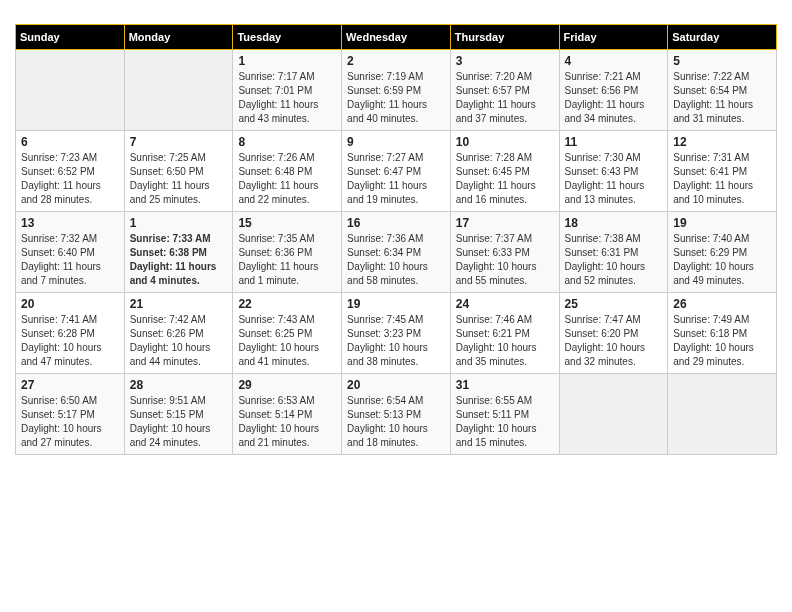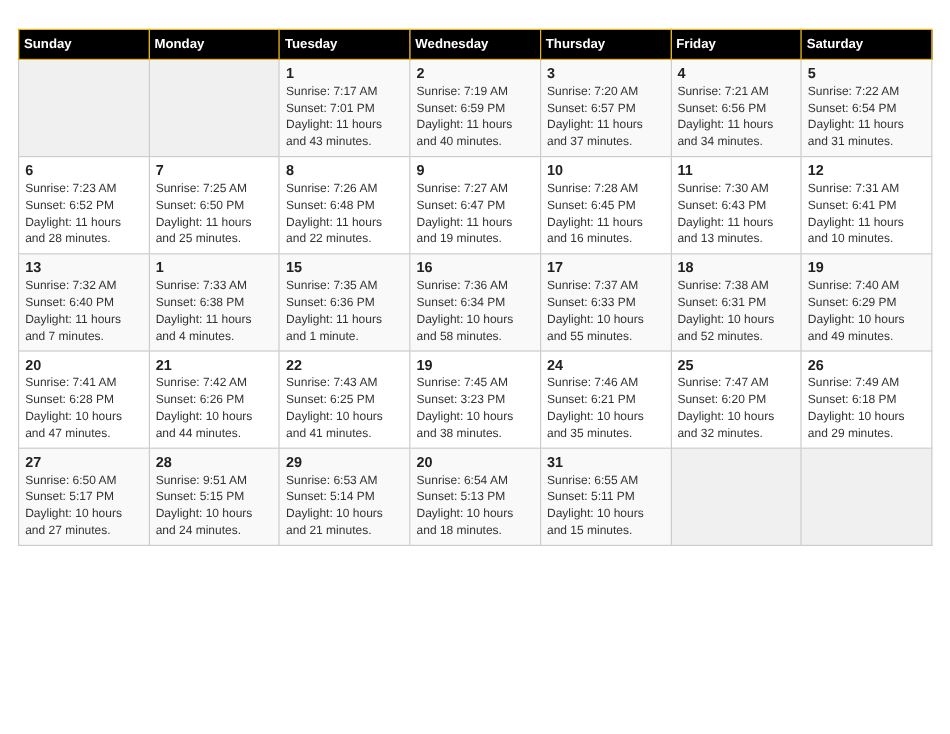--- a/index.html
+++ b/index.html
@@ -157,21 +157,21 @@
 Sunset: 6:43 PM
 Daylight: 11 hours and 13 minutes.</span></td>
         <td><span class="day-num">12</span><span class="day-info" style="white-space: pre-line;">Sunrise: 7:31 AM
 Sunset: 6:41 PM
 Daylight: 11 hours and 10 minutes.</span></td>
       </tr>
       <tr>
         <td><span class="day-num">13</span><span class="day-info" style="white-space: pre-line;">Sunrise: 7:32 AM
 Sunset: 6:40 PM
 Daylight: 11 hours and 7 minutes.</span></td>
-        <td><span class="day-num">1</span><span class="day-info" style="white-space: pre-line;">Sunrise: 7:33 AM
+        <td><span class="day-num">1</span><span class="day-info" style="white-space: pre-line; font-weight: bold;">Sunrise: 7:33 AM
 Sunset: 6:38 PM
 Daylight: 11 hours and 4 minutes.</span></td>
         <td><span class="day-num">15</span><span class="day-info" style="white-space: pre-line;">Sunrise: 7:35 AM
 Sunset: 6:36 PM
 Daylight: 11 hours and 1 minute.</span></td>
         <td><span class="day-num">16</span><span class="day-info" style="white-space: pre-line;">Sunrise: 7:36 AM
 Sunset: 6:34 PM
 Daylight: 10 hours and 58 minutes.</span></td>
         <td><span class="day-num">17</span><span class="day-info" style="white-space: pre-line;">Sunrise: 7:37 AM
 Sunset: 6:33 PM

